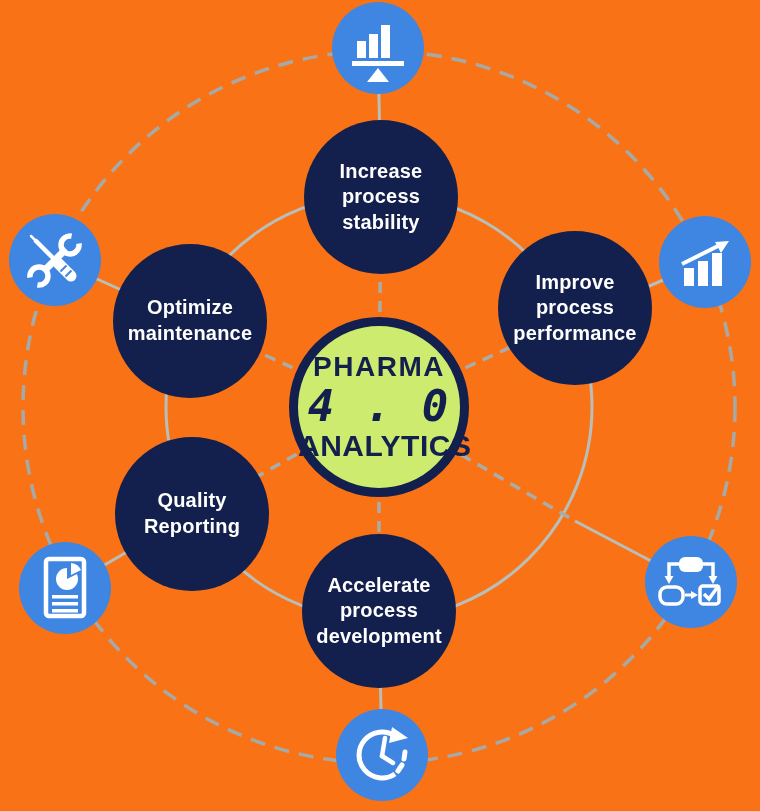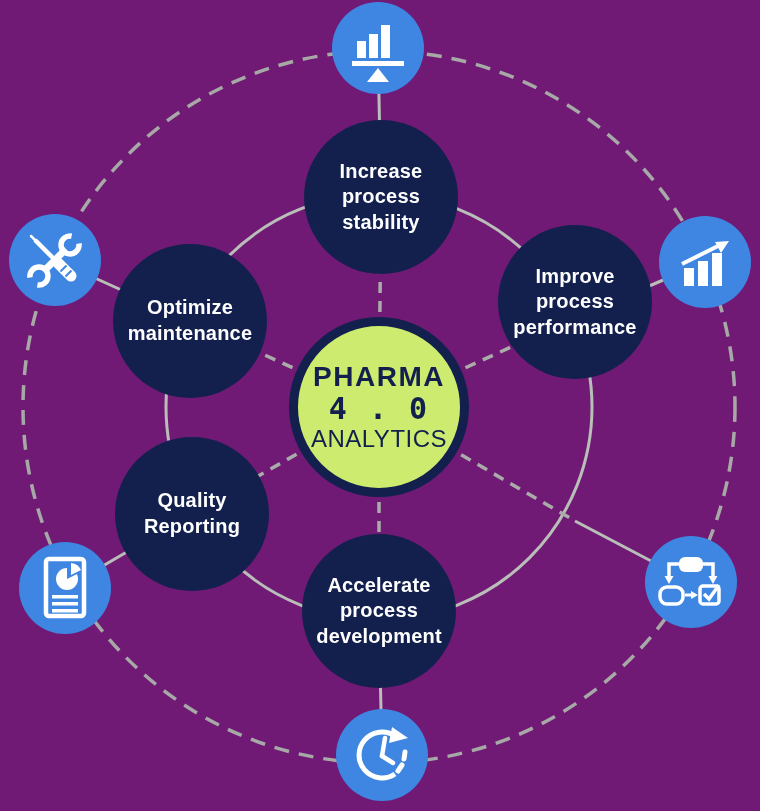--- a/index.html
+++ b/index.html
@@ -1,50 +1,50 @@
 <!DOCTYPE html>
 <html><head>
 <meta charset="utf-8">
 <style>
   html,body{margin:0;padding:0;background:#ffffff;}
   .canvas{
-    position:relative;width:760px;height:811px;background:#701a75;overflow:hidden;
+    position:relative;width:760px;height:811px;background:#f97316;overflow:hidden;
     font-family:"Liberation Sans", sans-serif;
   }
   svg.wires{position:absolute;left:0;top:0;}
   .ring-dashed{fill:none;stroke:#a7a9a7;stroke-width:3.5;stroke-dasharray:15 10;}
   .ring-solid{fill:none;stroke:#b9beb9;stroke-width:3;}
   .spoke{stroke:#aaacaa;stroke-width:3.5;stroke-dasharray:11 8;}
   .connector{stroke:#b9beb9;stroke-width:3;}
 
   .node{
     position:absolute;width:154px;height:154px;border-radius:50%;
     background:#13204e;color:#ffffff;
     display:flex;align-items:center;justify-content:center;text-align:center;
   }
   .node-label{
     white-space:pre-line;font-size:20px;font-weight:700;line-height:1.28;
     letter-spacing:0.2px;
   }
   #node-top{left:304px;top:120px;}
-  #node-ur{left:498px;top:225px;}
+  #node-ur{left:498px;top:231px;}
   #node-lr{left:498px;top:444px;}
   #node-bottom{left:302px;top:534px;}
   #node-ll{left:115px;top:437px;}
   #node-ul{left:113px;top:244px;}
 
   .center-circle{
     position:absolute;left:289px;top:317px;width:162px;height:162px;
     border:9px solid #13204e;border-radius:50%;background:#cdec6f;
     display:flex;flex-direction:column;justify-content:center;
     color:#13204e;text-align:center;
   }
   .center-l1{font-size:28px;font-weight:700;letter-spacing:1.5px;}
-  .center-l2{font-size:30px;font-weight:700;letter-spacing:2px;font-family:"DejaVu Sans Mono",monospace;line-height:1.05;}
-  .center-l3{font-size:24px;font-weight:400;letter-spacing:0.5px;}
+  .center-l2{font-size:44px;font-weight:700;letter-spacing:2px;font-family:"DejaVu Sans Mono",monospace;line-height:1.05;font-style:italic;}
+  .center-l3{font-size:30px;font-weight:700;letter-spacing:0.5px;}
 
   .icon-circle{
     position:absolute;width:92px;height:92px;border-radius:50%;background:#3e86e2;
     display:flex;align-items:center;justify-content:center;
   }
   #icon-top{left:332px;top:2px;}
   #icon-ur{left:659px;top:216px;}
   #icon-lr{left:645px;top:536px;}
   #icon-bottom{left:336px;top:709px;}
   #icon-ll{left:19px;top:542px;}

